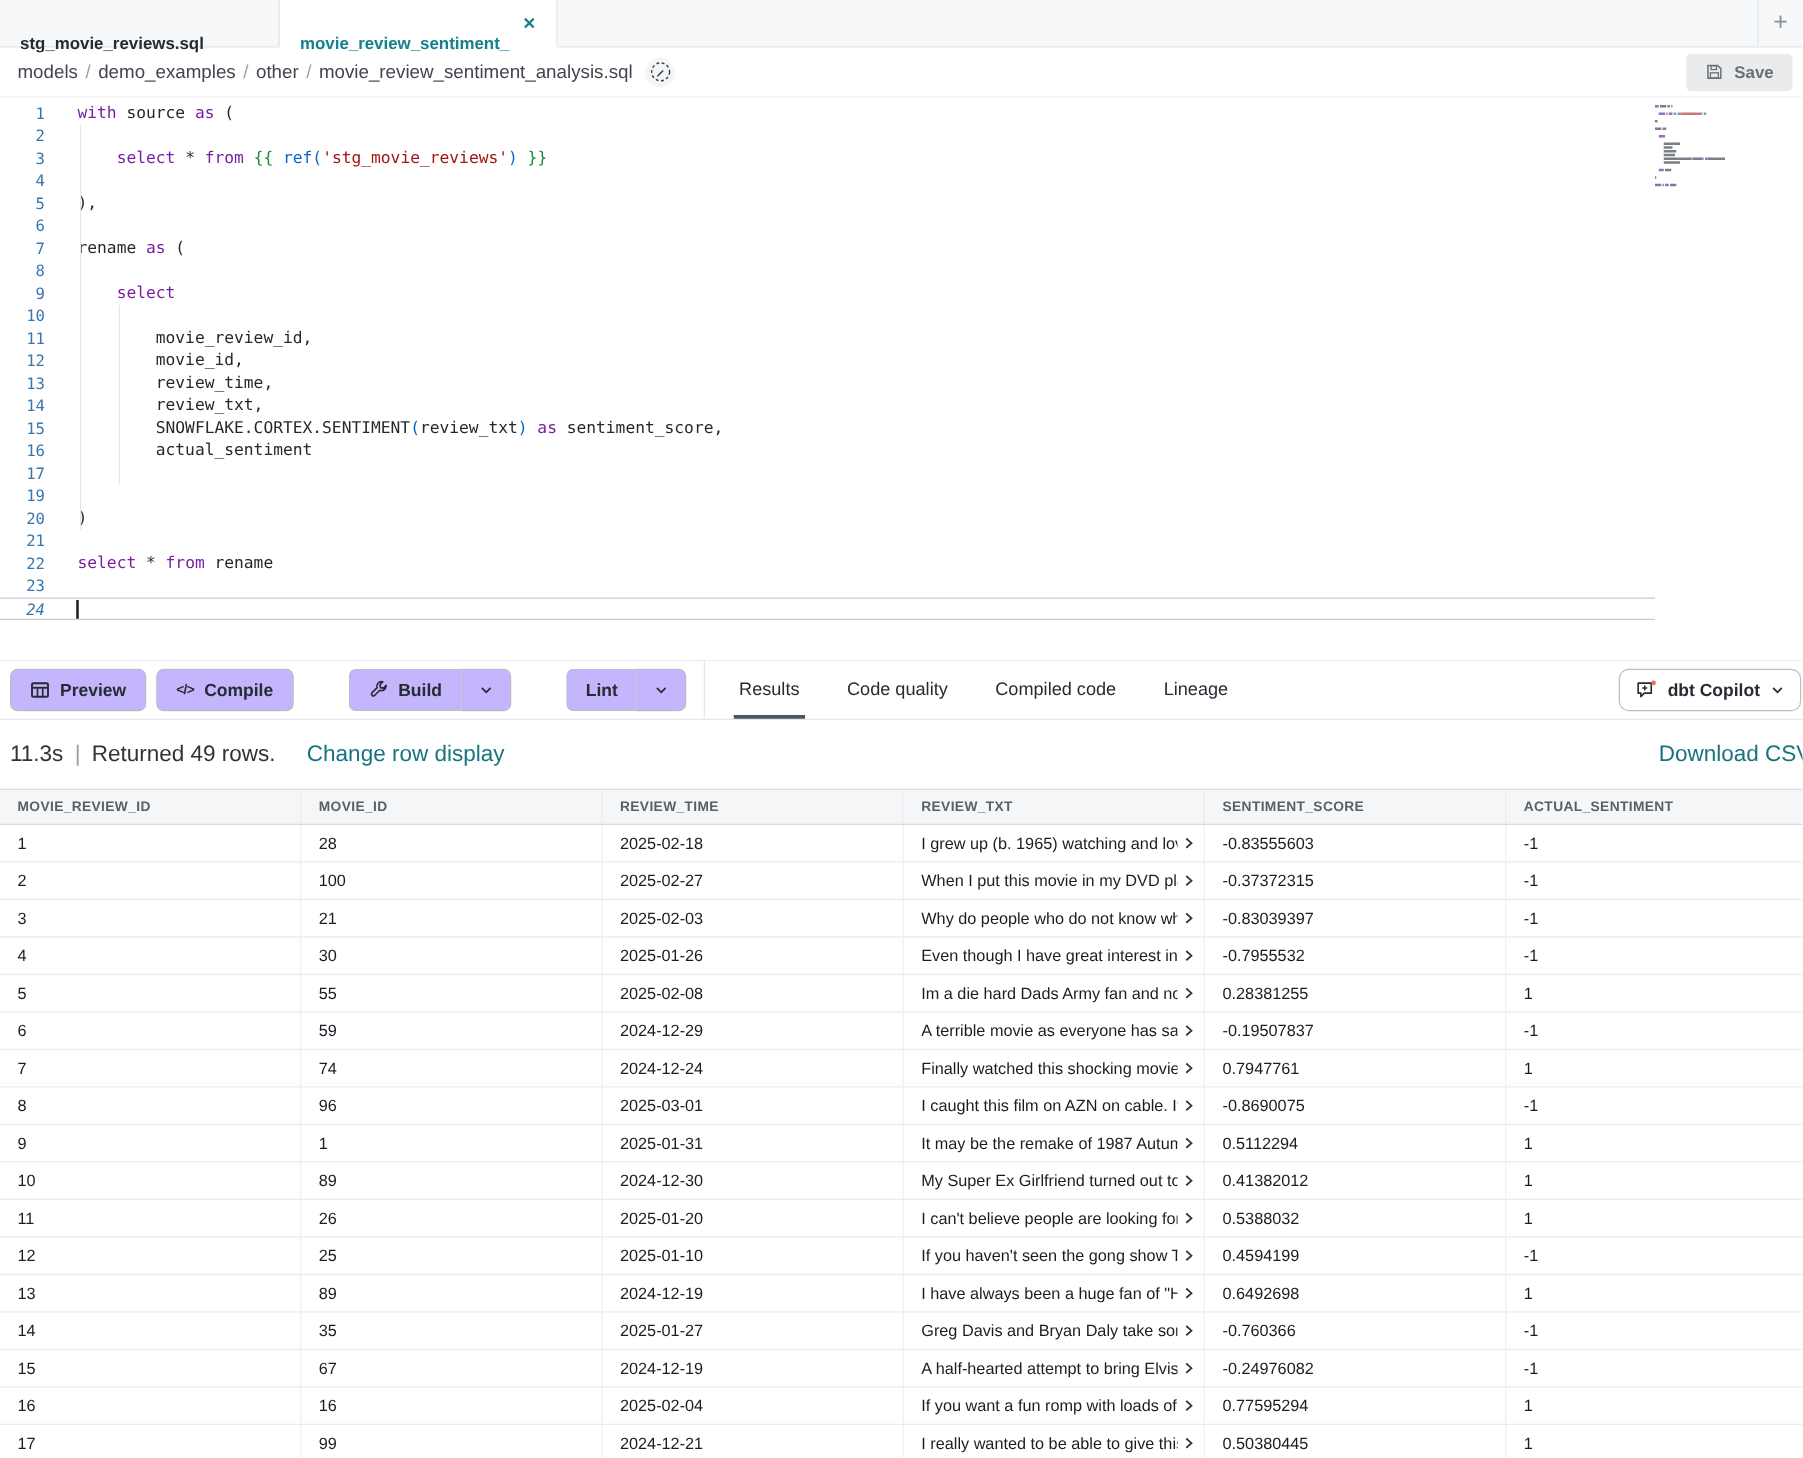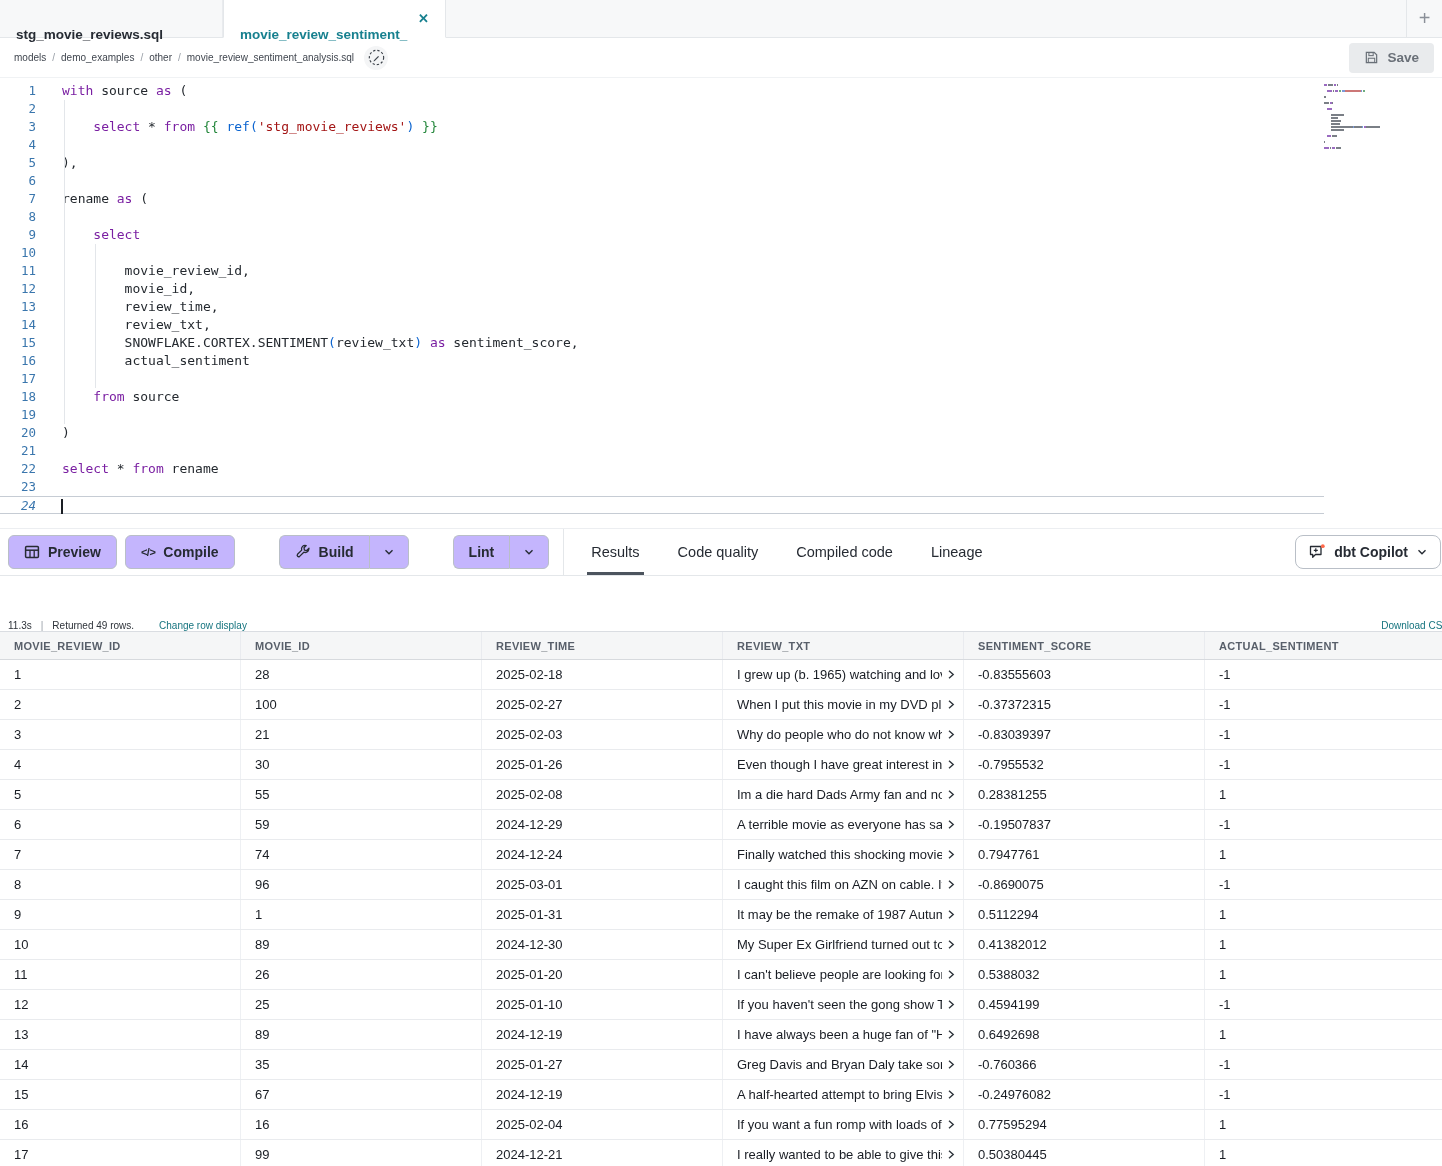--- a/index.html
+++ b/index.html
@@ -13,21 +13,21 @@
     font-size:13.5px;font-weight:700;color:#262b33;border-right:1px solid #e9ebee;cursor:pointer;}
   .tab.active{background:#fff;color:#17808f;border-left:1px solid #e4e7ea;border-right:1px solid #e4e7ea;
     margin-bottom:-1px;border-bottom:1px solid #fff;}
   .tab-label{overflow:hidden;white-space:nowrap;margin-top:32px;}
   .tab-close{margin-left:10px;font-size:13px;color:#17808f;flex:none;}
   .tab-new{margin-left:auto;width:35px;border-left:1px solid #e4e7ea;display:flex;align-items:center;
     justify-content:center;color:#8a8f98;font-size:20px;font-weight:400;cursor:pointer;}
 
   
   .crumbbar{height:40px;display:flex;align-items:center;padding:0 8px 0 14px;border-bottom:1px solid #f0f2f4;box-sizing:border-box;}
-  .breadcrumb{display:flex;align-items:center;gap:6px;font-size:10px;color:#40464f;}
+  .breadcrumb{display:flex;align-items:center;gap:6px;font-size:15px;color:#40464f;}
   .crumb-sep{color:#9aa0a8;}
   .crumb-icon{width:24px;height:24px;border-radius:50%;background:#f4f5f6;display:flex;align-items:center;
     justify-content:center;margin-left:10px;}
   .save-btn{margin-left:auto;height:30px;padding:0 15px;background:#e9ebed;border:none;border-radius:4px;
     color:#6a7078;font-size:13.5px;font-weight:700;display:flex;gap:8px;align-items:center;
     font-family:"Liberation Sans",sans-serif;cursor:default;}
 
   
   .editor{position:relative;height:450px;box-sizing:border-box;padding-top:4px;
     font-family:"DejaVu Sans Mono",monospace;font-size:13px;overflow:hidden;}
@@ -59,21 +59,21 @@
   .toolbar-divider{width:1px;align-self:stretch;background:#e4e7ea;margin-left:6px;}
   .rtabs{display:flex;align-self:stretch;margin-left:8px;}
   .rtab{padding:0 19px;display:flex;align-items:center;font-size:14.5px;color:#262b33;position:relative;cursor:pointer;}
   .rtab.active{font-weight:400;}
   .rtab.active::after{content:"";position:absolute;left:15px;right:15px;bottom:0;height:3px;background:#4c545e;}
   .copilot-btn{margin-left:auto;margin-right:1px;height:34px;border:1px solid #b9bfc7;border-radius:8px;
     display:flex;align-items:center;gap:8px;padding:0 12px;background:#fff;font-size:14px;font-weight:700;
     color:#262b33;font-family:"Liberation Sans",sans-serif;cursor:pointer;box-sizing:border-box;}
 
   
-  .statusbar{height:55px;box-sizing:border-box;display:flex;align-items:flex-end;padding:0 0 0 8px;font-size:10px;color:#2e333a;}
+  .statusbar{height:55px;box-sizing:border-box;display:flex;align-items:center;padding:0 0 0 8px;font-size:18px;color:#2e333a;}
   .status-sep{color:#9aa0a8;margin:0 9px;}
   .link{color:#16747f;cursor:pointer;}
   .change-link{margin-left:25px;}
   .download-link{margin-left:auto;margin-right:-7px;white-space:nowrap;}
 
   
   .rtable{width:1446px;}
   .thead{display:flex;height:29px;box-sizing:border-box;background:#f5f6f7;
     border-top:1px solid #dadde2;border-bottom:1px solid #d7dade;}
   .th{width:241px;flex:none;box-sizing:border-box;padding-left:14px;font-size:11px;font-weight:700;
@@ -197,24 +197,20 @@
         </div>
         <div class="code-line">
           <span class="ln">16</span>
           <span class="lc"><span class="tk-pl">        actual_sentiment</span></span>
         </div>
         <div class="code-line">
           <span class="ln">17</span>
           <span class="lc"></span>
         </div>
         <div class="code-line">
-          <span class="ln">18</span>
-          <span class="lc"><span class="tk-pl">    </span><span class="tk-kw">from</span><span class="tk-pl"> source</span></span>
-        </div>
-        <div class="code-line">
           <span class="ln">19</span>
           <span class="lc"></span>
         </div>
         <div class="code-line">
           <span class="ln">20</span>
           <span class="lc"><span class="tk-pl">)</span></span>
         </div>
         <div class="code-line">
           <span class="ln">21</span>
           <span class="lc"></span>

